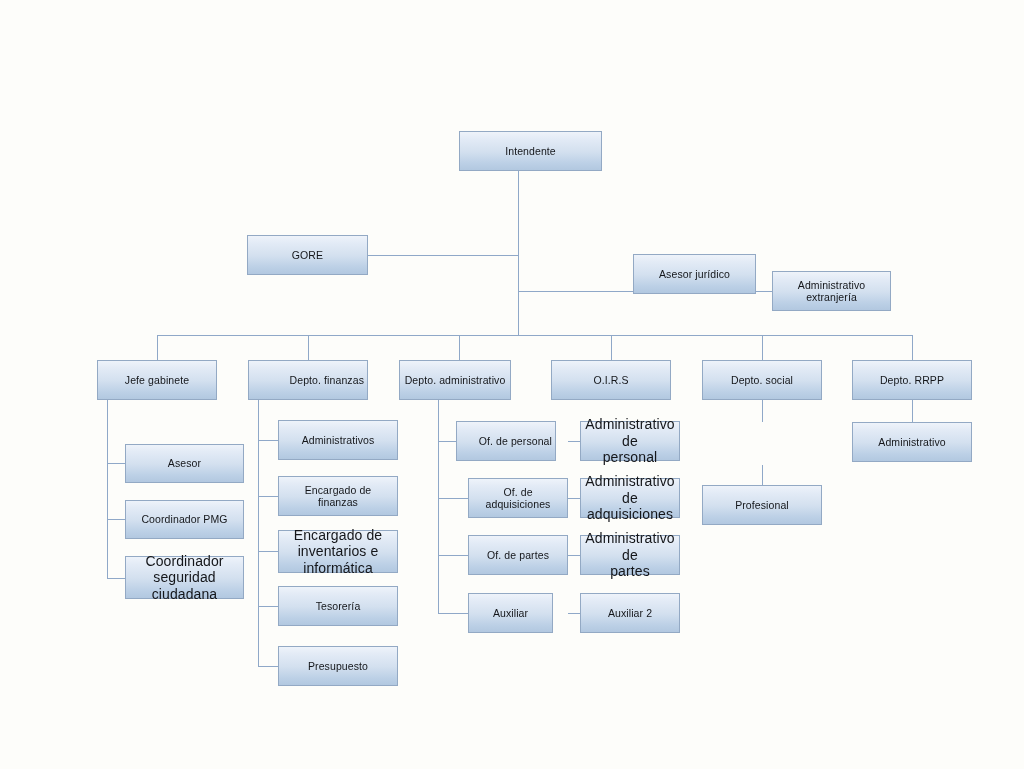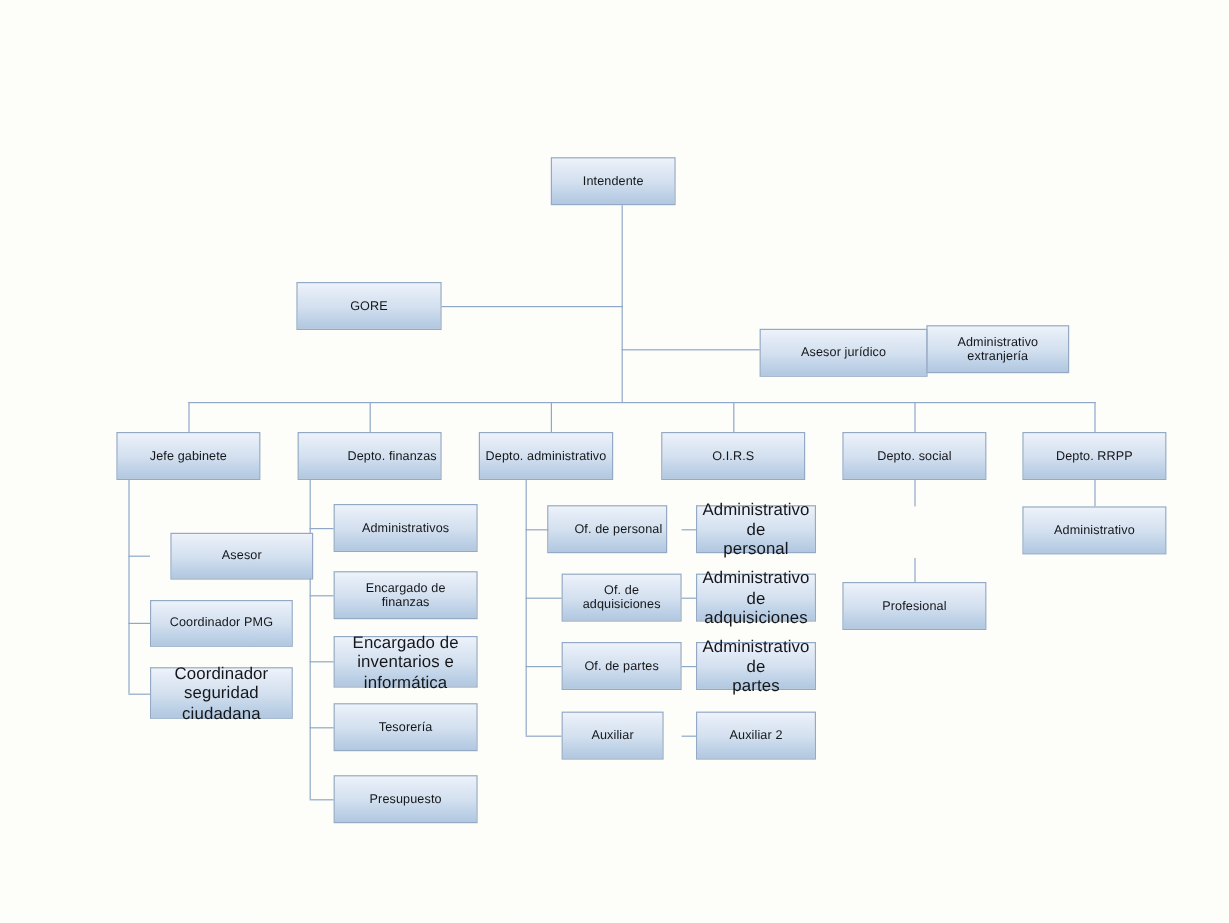--- a/index.html
+++ b/index.html
@@ -97,29 +97,29 @@
   <div class="line h" style="left:568px; top:441px; width:12px;"></div>
   <div class="line h" style="left:568px; top:498px; width:12px;"></div>
   <div class="line h" style="left:568px; top:555px; width:12px;"></div>
   <div class="line h" style="left:568px; top:613px; width:12px;"></div>
 
   <div class="line v" style="left:762px; top:400px; height:22px;"></div>
   <div class="line v" style="left:762px; top:465px; height:20px;"></div>
 
   <div class="line v" style="left:912px; top:400px; height:22px;"></div>
 
-  <div class="node" style="left:459px; top:131px; width:104px; height:40px;align-items:center;">
+  <div class="node" style="left:459px; top:131px; width:143px; height:40px;align-items:center;">
     <span>Intendente</span>
   </div>
 
   <div class="node" style="left:247px; top:235px; width:121px; height:40px;">
     <span>GORE</span>
   </div>
 
-  <div class="node" style="left:633px; top:274px; width:140px; height:40px;">
+  <div class="node" style="left:633px; top:254px; width:123px; height:40px;">
     <span>Asesor jurídico</span>
   </div>
 
   <div class="node" style="left:772px; top:271px; width:119px; height:40px;">
     <span>Administrativo
 extranjería</span>
   </div>
 
   <div class="node" style="left:97px; top:360px; width:120px; height:40px;">
     <span>Jefe gabinete</span>
@@ -138,21 +138,21 @@
   </div>
 
   <div class="node" style="left:702px; top:360px; width:120px; height:40px;">
     <span>Depto. social</span>
   </div>
 
   <div class="node" style="left:852px; top:360px; width:120px; height:40px;">
     <span>Depto. RRPP</span>
   </div>
 
-  <div class="node" style="left:125px; top:444px; width:119px; height:39px;margin-left:17px;">
+  <div class="node" style="left:125px; top:444px; width:119px; height:39px;">
     <span>Asesor</span>
   </div>
 
   <div class="node" style="left:125px; top:500px; width:119px; height:39px;">
     <span>Coordinador PMG</span>
   </div>
 
   <div class="node small" style="left:125px; top:556px; width:119px; height:43px;">
     <span>Coordinador seguridad
 ciudadana</span>

